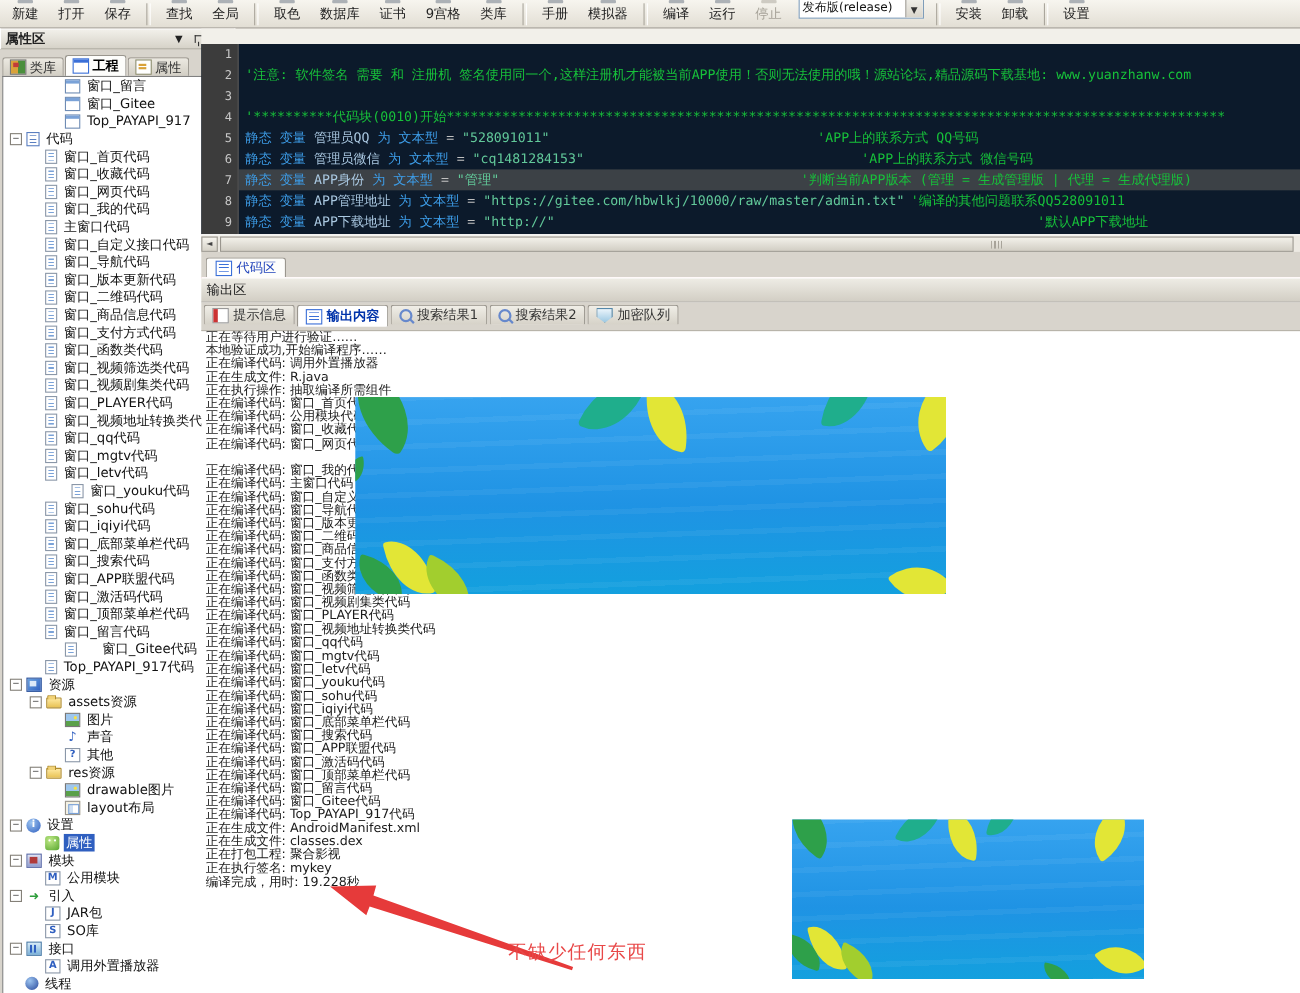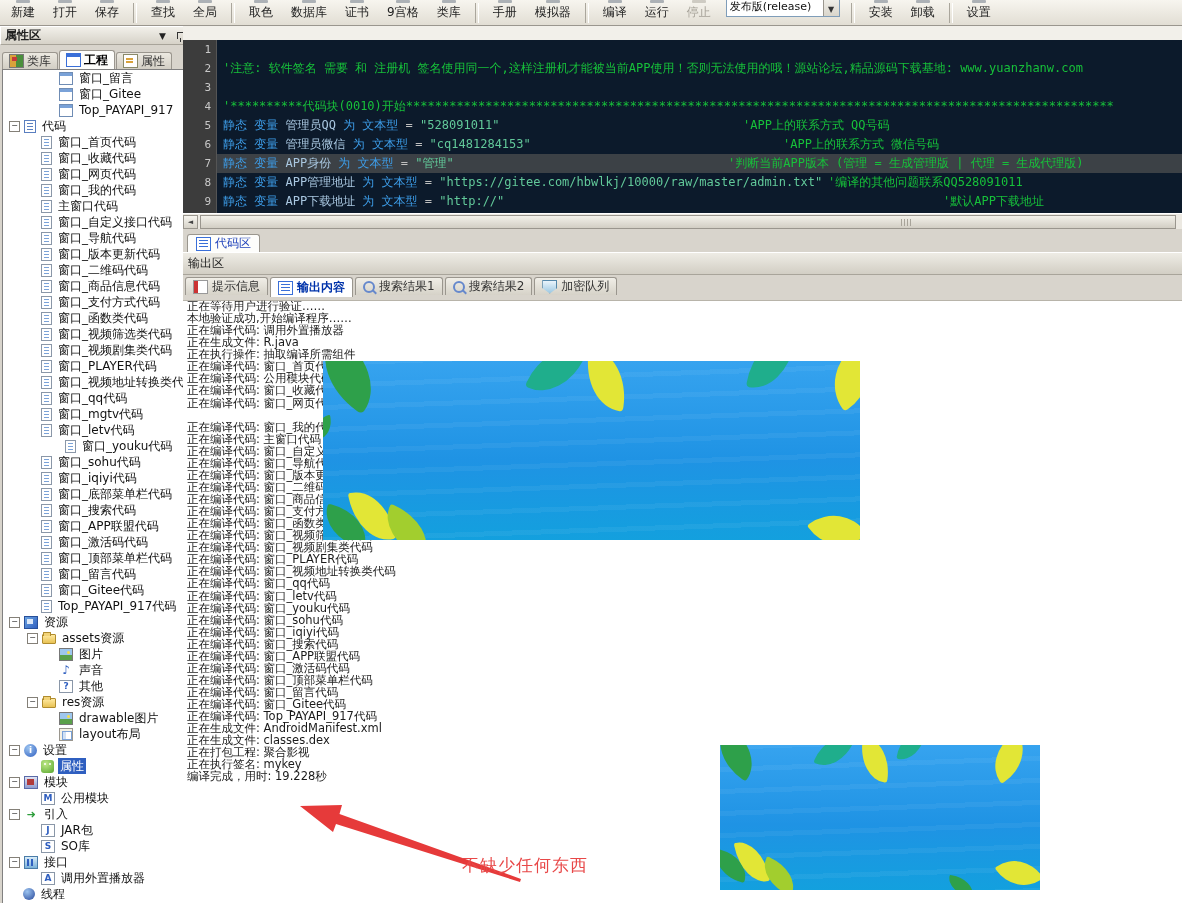--- a/index.html
+++ b/index.html
@@ -330,21 +330,21 @@
             <span class="tlabel">窗口_激活码代码</span>
           </div>
           <div class="trow" style="padding-left: 38px;">
             <span class="ticon ic-doc"></span>
             <span class="tlabel">窗口_顶部菜单栏代码</span>
           </div>
           <div class="trow" style="padding-left: 38px;">
             <span class="ticon ic-doc"></span>
             <span class="tlabel">窗口_留言代码</span>
           </div>
-          <div class="trow" style="padding-left: 38px;">
+          <div class="trow" style="padding-left: 56px; gap: 17px;">
             <span class="ticon ic-doc"></span>
             <span class="tlabel">窗口_Gitee代码</span>
           </div>
           <div class="trow" style="padding-left: 38px;">
             <span class="ticon ic-doc"></span>
             <span class="tlabel">Top_PAYAPI_917代码</span>
           </div>
           <div class="trow" style="padding-left: 6px;">
             <span class="expander">−</span>
             <span class="ticon ic-res"></span>
@@ -505,24 +505,26 @@
         <div class="oline">正在编译代码: 窗口_版本更新代码</div>
         <div class="oline">正在编译代码: 窗口_二维码代码</div>
         <div class="oline">正在编译代码: 窗口_商品信息代码</div>
         <div class="oline">正在编译代码: 窗口_支付方式代码</div>
         <div class="oline">正在编译代码: 窗口_函数类代码</div>
         <div class="oline">正在编译代码: 窗口_视频筛选类代码</div>
         <div class="oline">正在编译代码: 窗口_视频剧集类代码</div>
         <div class="oline">正在编译代码: 窗口_PLAYER代码</div>
         <div class="oline">正在编译代码: 窗口_视频地址转换类代码</div>
         <div class="oline">正在编译代码: 窗口_qq代码</div>
+        <div class="oline">正在编译代码: 窗口_mgtv代码</div>
         <div class="oline">正在编译代码: 窗口_letv代码</div>
         <div class="oline">正在编译代码: 窗口_youku代码</div>
         <div class="oline">正在编译代码: 窗口_sohu代码</div>
         <div class="oline">正在编译代码: 窗口_iqiyi代码</div>
+        <div class="oline">正在编译代码: 窗口_底部菜单栏代码</div>
         <div class="oline">正在编译代码: 窗口_搜索代码</div>
         <div class="oline">正在编译代码: 窗口_APP联盟代码</div>
         <div class="oline">正在编译代码: 窗口_激活码代码</div>
         <div class="oline">正在编译代码: 窗口_顶部菜单栏代码</div>
         <div class="oline">正在编译代码: 窗口_留言代码</div>
         <div class="oline">正在编译代码: 窗口_Gitee代码</div>
         <div class="oline">正在编译代码: Top_PAYAPI_917代码</div>
         <div class="oline">正在生成文件: AndroidManifest.xml</div>
         <div class="oline">正在生成文件: classes.dex</div>
         <div class="oline">正在打包工程: 聚合影视</div>

